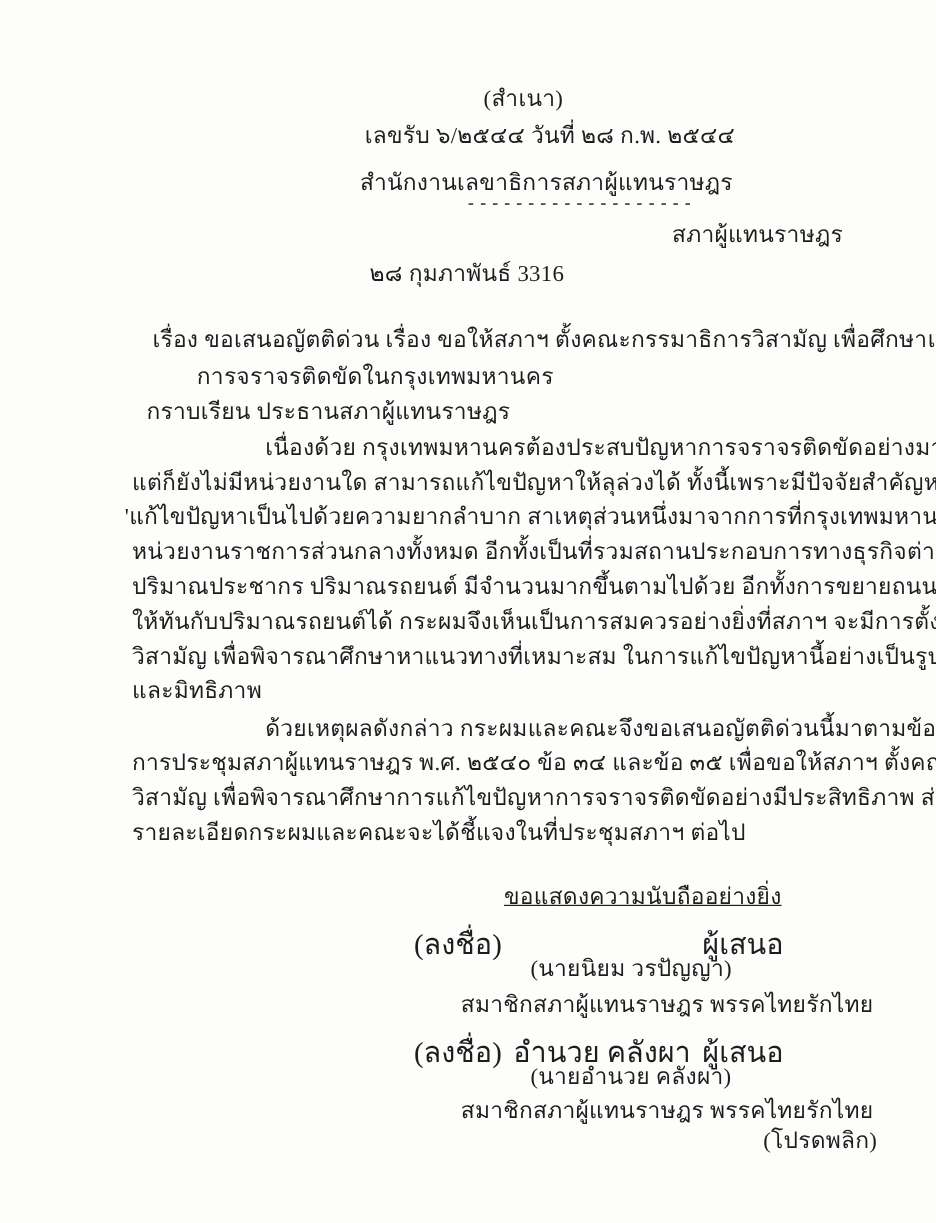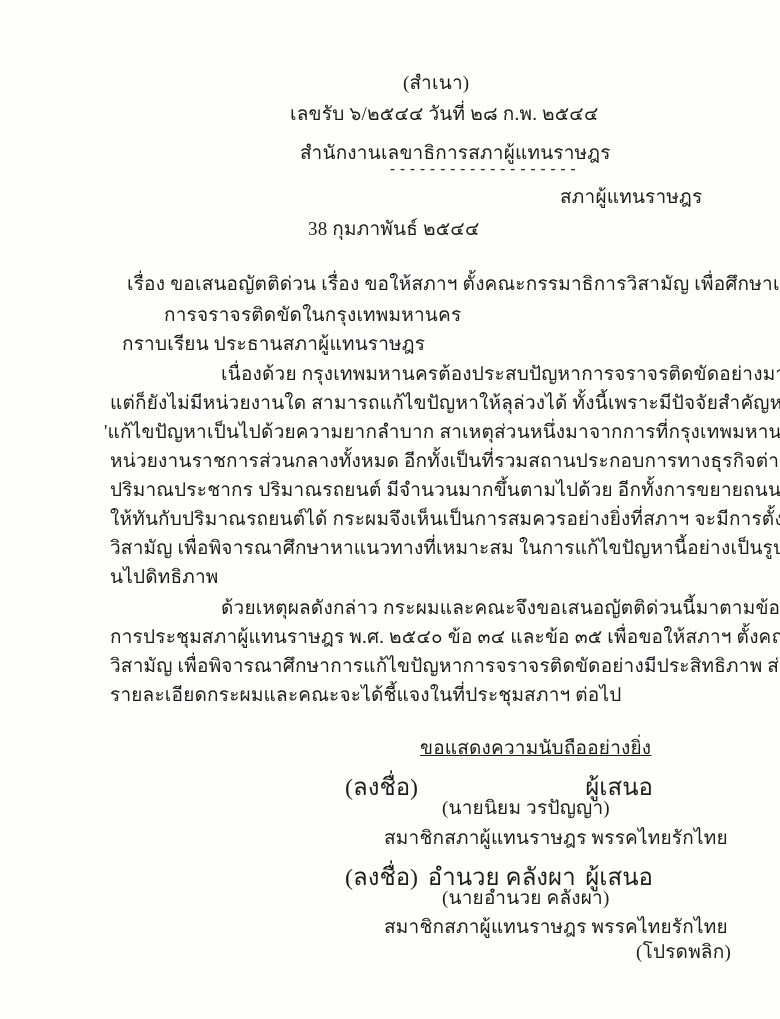--- a/index.html
+++ b/index.html
@@ -36,45 +36,45 @@
   }
   .sig-row span { display: inline-block; }
 </style>
 </head>
 <body>
 
 <div class="page">
 
   <div class="line" style="left:403px; top:72px;">(สำเนา)</div>
 
-  <div class="line" style="left:290px; top:103px;">เลขรับ ๖/๒๕๔๔ วันที่ ๒๘ ก.พ. ๒๕๔๔</div>
+  <div class="line" style="left:304px; top:103px;">เลขรับ ๖/๒๕๔๔ วันที่ ๒๘ ก.พ. ๒๕๔๔</div>
 
   <div class="line" style="left:300px; top:142px;">สำนักงานเลขาธิการสภาผู้แทนราษฎร</div>
 
   <div class="line divider" style="left:388px; top:160px;">-------------------</div>
 
   <div class="line" style="left:560px; top:186px;text-align:right;">สภาผู้แทนราษฎร</div>
 
-  <div class="line" style="left:308px; top:218px;">38 กุมภาพันธ์ ๒๕๔๔</div>
+  <div class="line" style="left:308px; top:218px;">๒๘ กุมภาพันธ์ 3316</div>
 
   <div class="line" style="left:127px; top:273px;">เรื่อง ขอเสนอญัตติด่วน เรื่อง ขอให้สภาฯ ตั้งคณะกรรมาธิการวิสามัญ เพื่อศึกษาแนวทางแก้ไขปัญหา</div>
 
   <div class="line" style="left:122px; top:333px;">กราบเรียน ประธานสภาผู้แทนราษฎร</div>
 
   <div class="line" style="left:164px; top:304px;">การจราจรติดขัดในกรุงเทพมหานคร</div>
 
   <div>
     <div class="line" style="left:221px; top:363px;">เนื่องด้วย กรุงเทพมหานครต้องประสบปัญหาการจราจรติดขัดอย่างมากมาช้านานแล้ว</div>
     <div class="line" style="left:110px; top:392px;">แต่ก็ยังไม่มีหน่วยงานใด สามารถแก้ไขปัญหาให้ลุล่วงได้ ทั้งนี้เพราะมีปัจจัยสำคัญหลายอย่างที่ทำให้การ</div>
     <div class="line" style="left:104px; top:421px;">'แก้ไขปัญหาเป็นไปด้วยความยากลำบาก สาเหตุส่วนหนึ่งมาจากการที่กรุงเทพมหานครเป็นที่ตั้งของ</div>
     <div class="line" style="left:110px; top:450px;">หน่วยงานราชการส่วนกลางทั้งหมด อีกทั้งเป็นที่รวมสถานประกอบการทางธุรกิจต่าง ๆ จำนวนมากทำให้</div>
     <div class="line" style="left:110px; top:479px;">ปริมาณประชากร ปริมาณรถยนต์ มีจำนวนมากขึ้นตามไปด้วย อีกทั้งการขยายถนนไม่สามารถที่จะขยาย</div>
     <div class="line" style="left:110px; top:508px;">ให้ทันกับปริมาณรถยนต์ได้ กระผมจึงเห็นเป็นการสมควรอย่างยิ่งที่สภาฯ จะมีการตั้งคณะกรรมาธิการ</div>
     <div class="line" style="left:110px; top:537px;">วิสามัญ เพื่อพิจารณาศึกษาหาแนวทางที่เหมาะสม ในการแก้ไขปัญหานี้อย่างเป็นรูปธรรม และมี</div>
-    <div class="line" style="left:110px; top:566px;">นไปดิทธิภาพ</div>
+    <div class="line" style="left:110px; top:566px;">และมิทธิภาพ</div>
   </div>
 
   <div>
     <div class="line" style="left:221px; top:597px;">ด้วยเหตุผลดังกล่าว กระผมและคณะจึงขอเสนอญัตติด่วนนี้มาตามข้อบังคับ</div>
     <div class="line" style="left:110px; top:626px;">การประชุมสภาผู้แทนราษฎร พ.ศ. ๒๕๔๐ ข้อ ๓๔ และข้อ ๓๕ เพื่อขอให้สภาฯ ตั้งคณะกรรมาธิการ</div>
     <div class="line" style="left:110px; top:655px;">วิสามัญ เพื่อพิจารณาศึกษาการแก้ไขปัญหาการจราจรติดขัดอย่างมีประสิทธิภาพ ส่วนสาเหตุและ</div>
     <div class="line" style="left:110px; top:684px;">รายละเอียดกระผมและคณะจะได้ชี้แจงในที่ประชุมสภาฯ ต่อไป</div>
   </div>
 
   <div class="line" style="left:420px; top:737px;text-decoration:underline;">ขอแสดงความนับถืออย่างยิ่ง</div>

